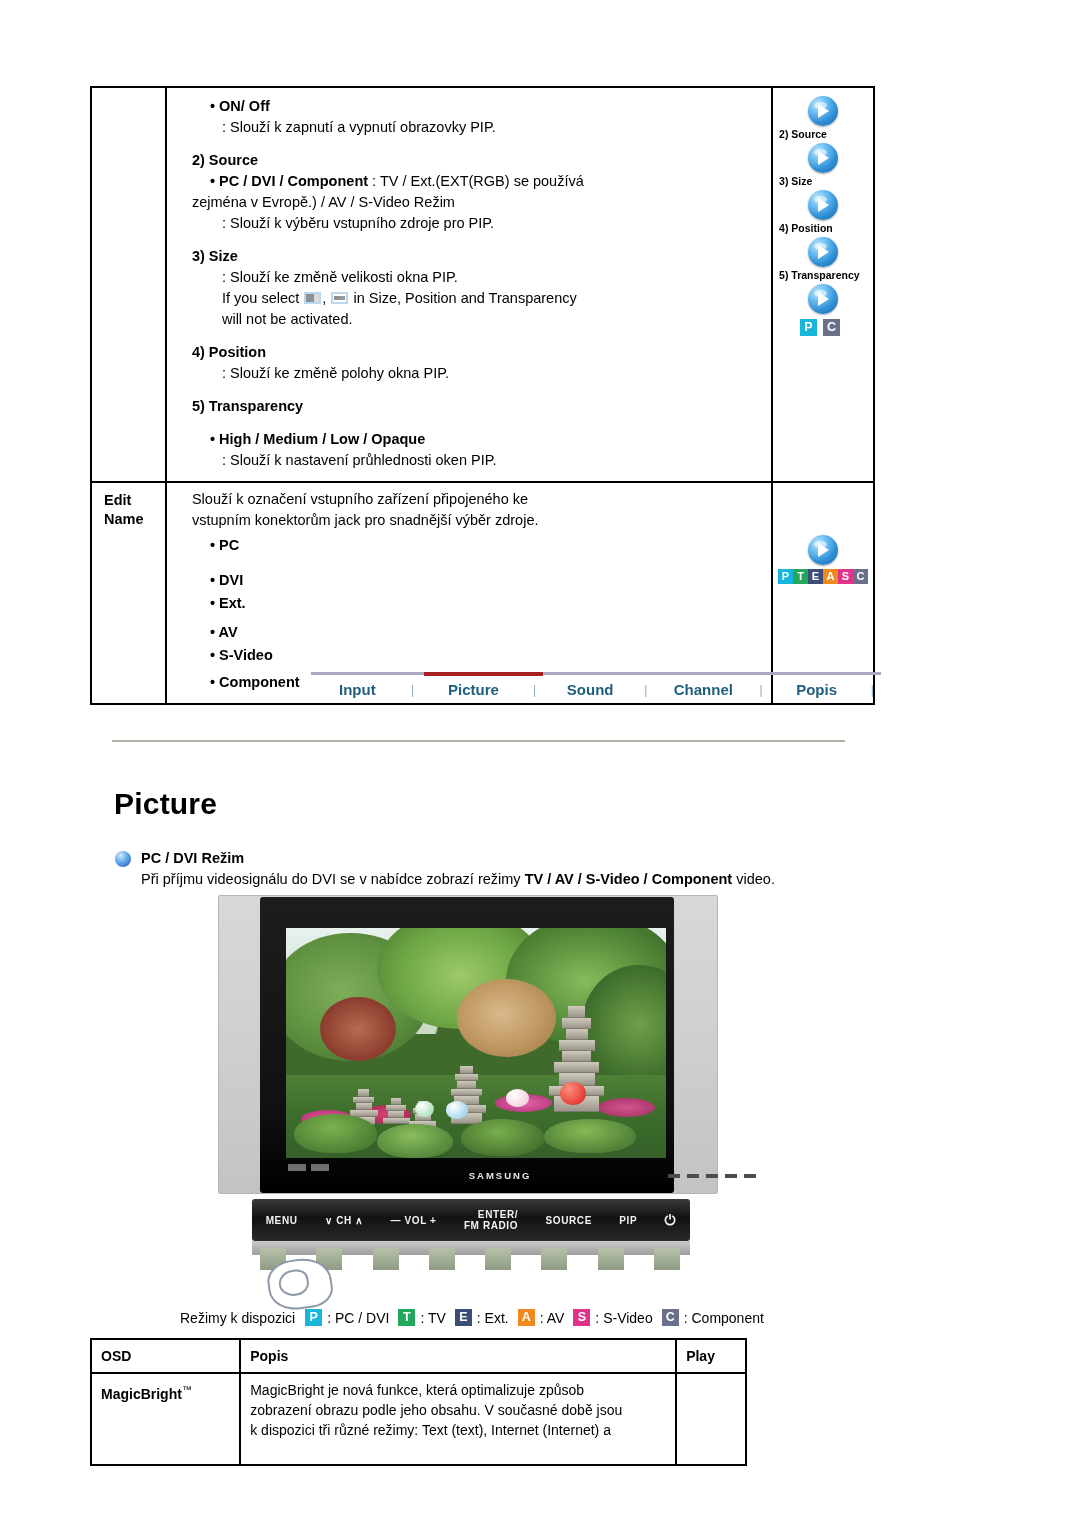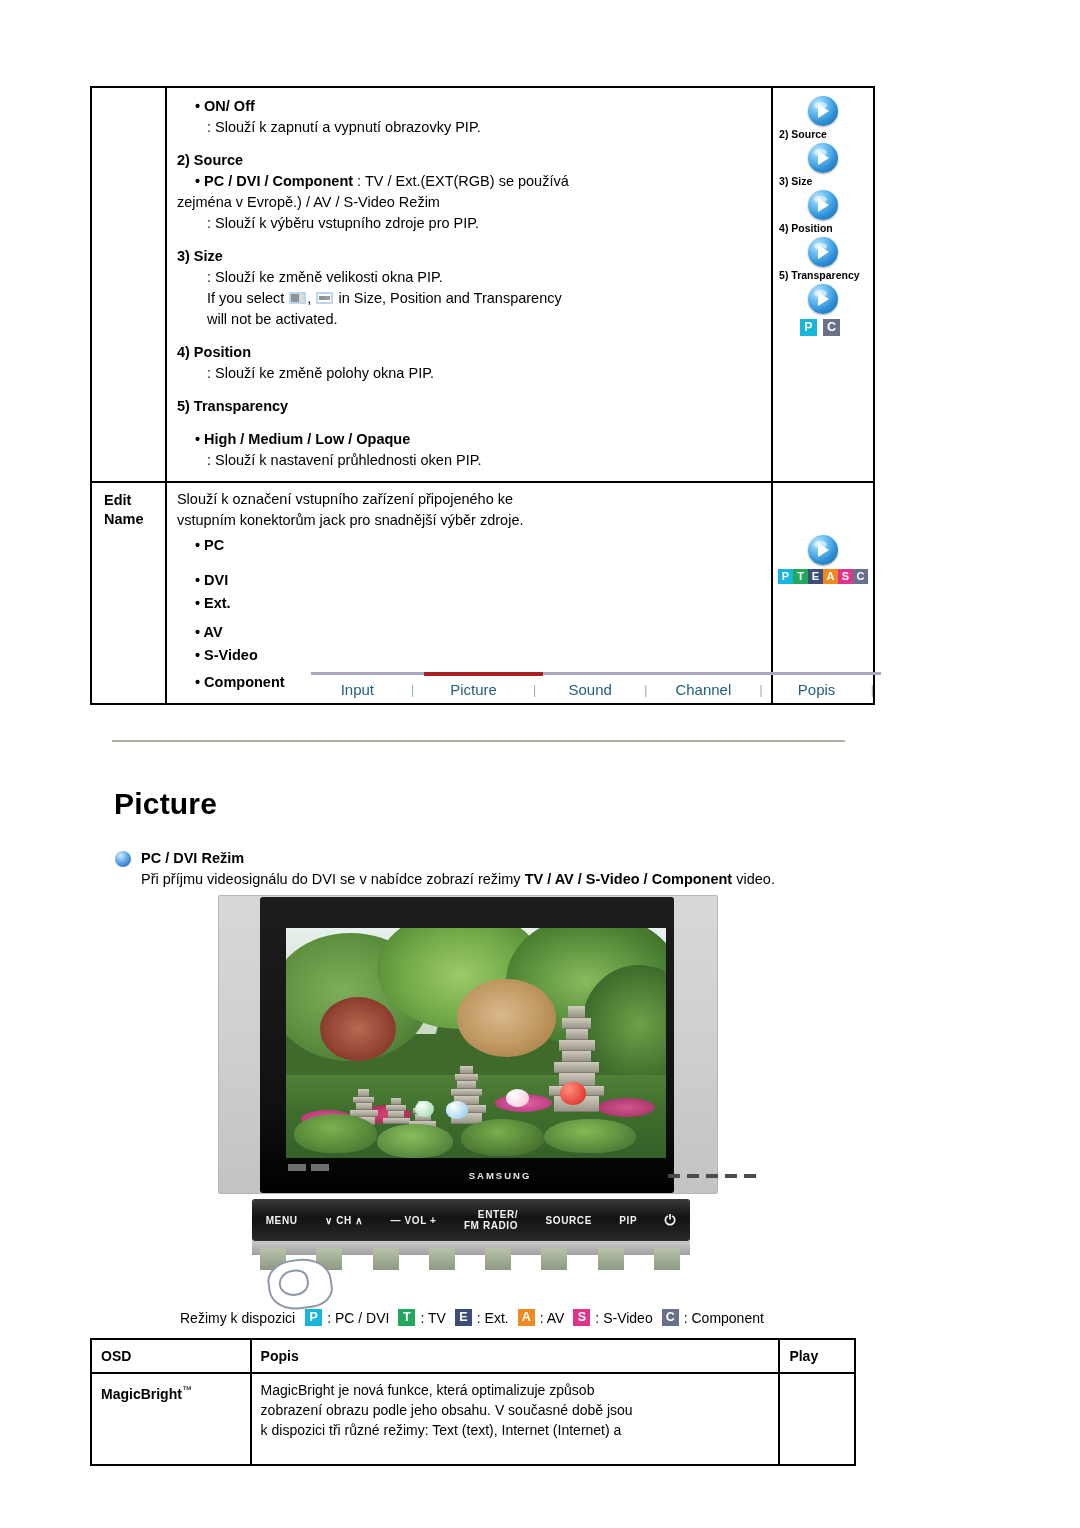--- a/index.html
+++ b/index.html
@@ -18,21 +18,21 @@
     vertical-align:top;
     padding:0;
   }
   .col-label{width:73px;}
   .col-body{width:608px;}
   .col-icons{width:100px;}
   .lbl{
     font-size:14.5px;font-weight:bold;line-height:19px;
     padding:8px 16px 0 12px;text-align:left;
   }
-  .body-cell{padding:6px 8px 10px 10px;font-size:14.5px;line-height:21px;}
+  .body-cell{padding:6px 8px 10px 25px;font-size:14.5px;line-height:21px;}
   .icon-cell{padding:0;position:relative;}
 
   .hdg{font-weight:bold;margin-top:12px;}
   .hdg.first{margin-top:2px;}
   .ind1{padding-left:18px;}
   .ind2{padding-left:30px;}
   .b{font-weight:bold;}
 
   
   .pipicon{
@@ -90,21 +90,21 @@
   .badge-row .badge{margin-right:6px;}
   .badge-strip{display:flex;margin-top:4px;}
   .badge-strip .badge{margin:0;}
 
   
   .navwrap{position:absolute;left:311px;top:672px;width:570px;height:40px;}
   .navline{position:absolute;left:0;top:0;width:570px;height:3px;background:#a9a8c4;}
   .navline-active{position:absolute;top:0;height:4px;background:#a82020;}
   .navrow{position:absolute;top:9px;left:0;width:570px;display:flex;align-items:center;}
   .navitem{
-    color:#1f5e7d;font-size:15px;font-weight:normal;text-align:center;
+    color:#1f5e7d;font-size:15px;font-weight:bold;text-align:center;
   }
   .navsep{color:#8fa9bd;font-size:12px;width:18px;text-align:center;}
 
   .hrule{
     position:absolute;left:112px;top:740px;width:733px;height:2px;
     background:#b2aea2;
   }
 
   
   .page-title{
@@ -224,21 +224,21 @@
   
   .legend{
     position:absolute;left:180px;top:1309px;font-size:14px;
     display:flex;align-items:center;white-space:nowrap;
   }
   .legend .badge{margin:0 5px 0 9px;}
   .legend .lfirst{margin-left:0;}
 
   
   .osd-table{
-    position:absolute;left:90px;top:1338px;width:766px;
+    position:absolute;left:90px;top:1338px;width:657px;
     border-collapse:collapse;
   }
   .osd-table td,.osd-table th{
     border:2px solid #000;padding:6px 9px;font-size:14px;
     text-align:left;vertical-align:top;line-height:20px;
   }
   .osd-table th{font-weight:bold;}
   .c-osd{width:144px;}
   .c-popis{width:548px;}
   .c-play{width:58px;}

